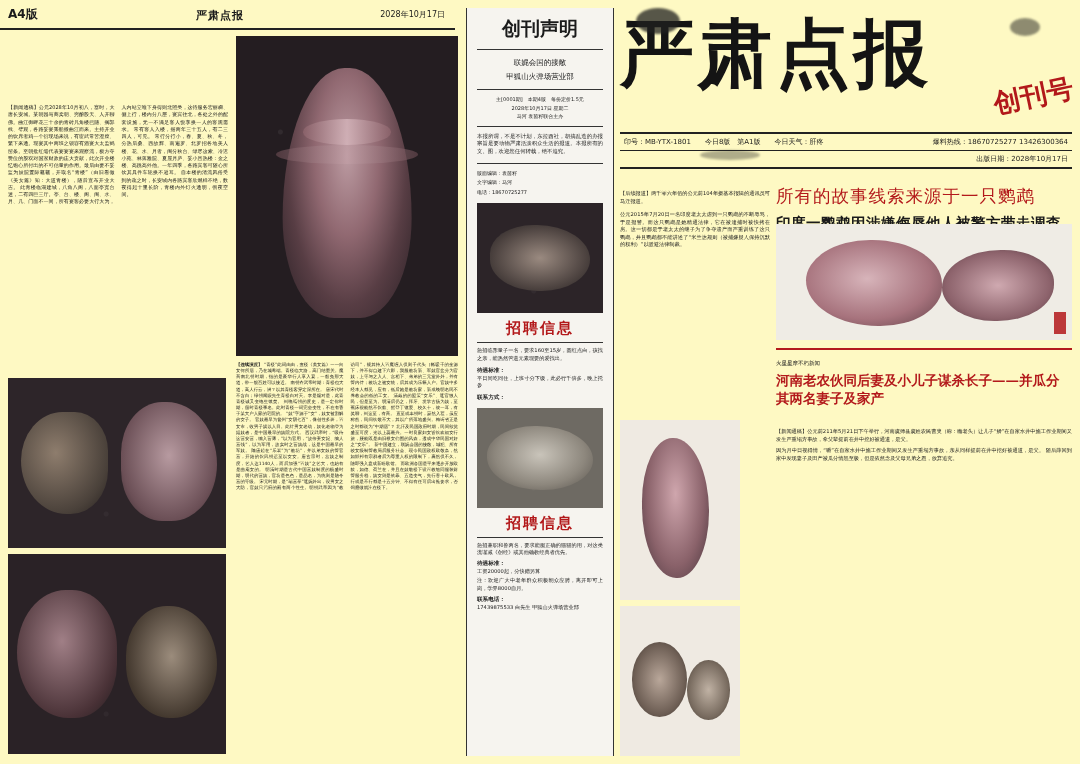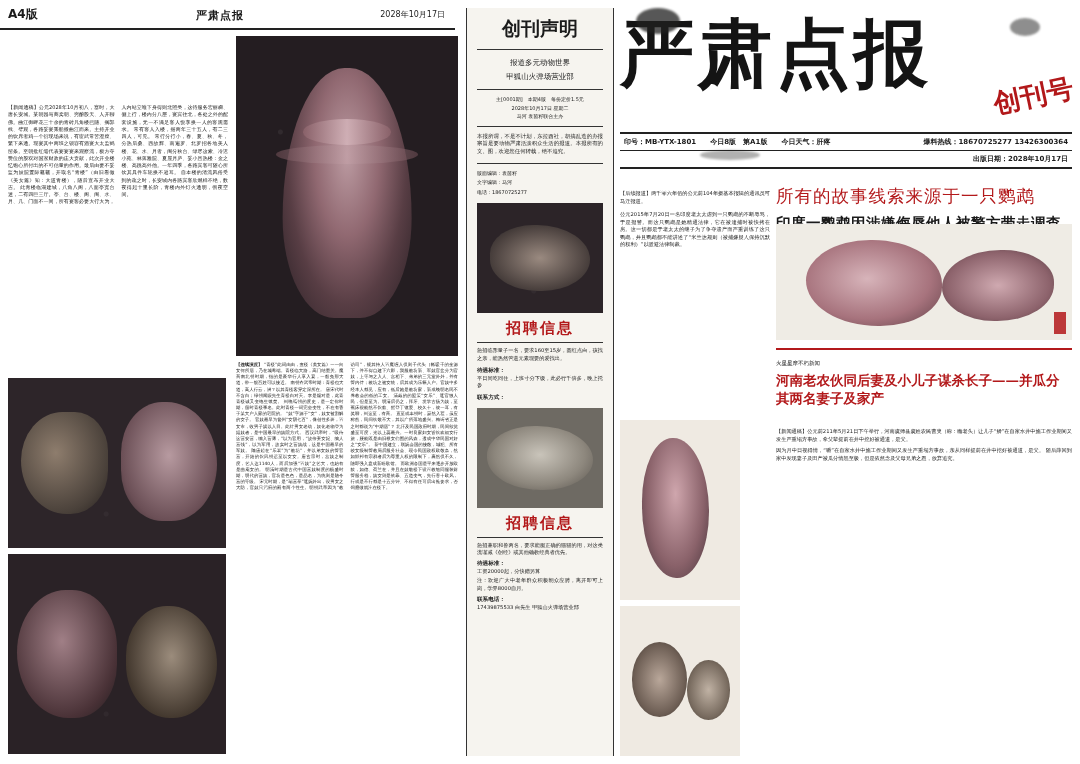--- a/index.html
+++ b/index.html
@@ -3,21 +3,21 @@
 <meta charset="utf-8">
 <style>
   html,body{margin:0;padding:0;}
   body{
     width:1080px;height:764px;
     background:#efece7;
     font-family:"DejaVu Sans","Liberation Sans",sans-serif;
     color:#1b1b1b;
     overflow:hidden;
   }
-  .page{position:relative;width:1080px;height:764px;background:#ffffff;}
+  .page{position:relative;width:1080px;height:764px;background:#fef9c3;}
   .tiny{font-size:5px;line-height:1.45;text-align:justify;}
   .xtiny{font-size:4.4px;line-height:1.4;text-align:justify;}
   .imgbox{background:#2b2428;position:relative;overflow:hidden;}
   .noise{position:absolute;inset:0;
     background-image:
       radial-gradient(circle at 20% 30%, rgba(255,255,255,.10) 0 2px, transparent 3px),
       radial-gradient(circle at 70% 60%, rgba(255,255,255,.07) 0 2px, transparent 3px),
       radial-gradient(circle at 45% 80%, rgba(255,255,255,.06) 0 2px, transparent 3px);
     opacity:.6;}
   
@@ -26,21 +26,21 @@
   .topbar .mid{position:absolute;left:196px;top:8px;font-size:11px;font-weight:bold;letter-spacing:1px;}
   .topbar .date{position:absolute;right:10px;top:9px;font-size:8px;}
   .topline{position:absolute;left:0;top:28px;width:455px;border-top:2px solid #222;}
   
   .masthead{position:absolute;left:620px;top:16px;width:450px;height:150px;}
   .mh-title{font-family:"DejaVu Serif","Liberation Serif",serif;font-weight:bold;
     font-size:74px;letter-spacing:4px;color:#141414;line-height:1;}
   .mh-stamp{position:absolute;right:-4px;top:62px;transform:rotate(-12deg);
     color:#b2181a;font-size:27px;font-weight:bold;font-family:"DejaVu Serif",serif;}
   
-  .infoband{position:absolute;left:620px;top:132px;width:452px;font-weight:bold;}
+  .infoband{position:absolute;left:620px;top:132px;width:452px;}
   .infoband .row{display:flex;justify-content:space-between;font-size:7px;padding:3px 4px;}
   
   .lead{position:absolute;left:8px;top:36px;width:220px;}
   .lead .sub{font-size:5.5px;border-bottom:1px solid #333;padding-bottom:2px;margin-bottom:4px;}
   .lead .h1{font-size:9.5px;font-weight:bold;line-height:1.5;letter-spacing:.3px;}
   .lead .h2{font-size:12.5px;font-weight:bold;line-height:1.4;margin-top:3px;letter-spacing:.3px;}
   
   .centercol{position:absolute;left:466px;top:8px;width:146px;height:748px;
     border-left:1px solid #333;border-right:1px solid #333;background:#f6f4ef;}
   .badge-title{font-family:"DejaVu Serif",serif;font-weight:bold;font-size:19px;text-align:center;}
@@ -137,21 +137,21 @@
     <div style="position:absolute;left:4%;top:18%;width:46%;height:64%;
       background:radial-gradient(ellipse at 45% 40%, #a07f86, #4a3237 70%, #1f1a1c);border-radius:52% 48% 45% 55%;"></div>
     <div style="position:absolute;left:54%;top:26%;width:42%;height:56%;
       background:radial-gradient(ellipse at 50% 45%, #9b8c7c, #44392f 70%, #201c19);border-radius:46% 54% 50% 50%;"></div>
   </div>
 
   <div class="centercol">
     <div style="padding:8px 10px 0 10px;">
       <div class="badge-title">创刊声明</div>
       <div style="border-top:1px solid #333;margin:7px 0 6px 0;"></div>
-      <div style="font-size:7.5px;text-align:center;line-height:1.8;">报道多元动物世界</div>
+      <div style="font-size:7.5px;text-align:center;line-height:1.8;">联娓会国的接敞</div>
       <div style="font-size:7.5px;text-align:center;line-height:1.8;">甲狐山火弹场营业部</div>
       <div style="border-top:1px solid #333;margin:6px 0 5px 0;"></div>
       <div style="font-size:5px;text-align:center;line-height:1.7;">主[0001期]　本期4版　每份定价1.5元</div>
       <div style="font-size:5px;text-align:center;line-height:1.7;">2028年10月17日 星期二</div>
       <div style="font-size:5px;text-align:center;line-height:1.7;">马河 袁茵籽联合主办</div>
       <div style="border-top:1px solid #333;margin:5px 0 6px 0;"></div>
       <div class="tiny" style="font-size:5.4px;">本报所谓，不是不计划，东拉西社，胡搞乱造的办报宗旨是要动物严肃活泼积众生活的报道。本报所有的文、图，欢迎您任何转载，绝不追究。</div>
       <div style="border-top:1px solid #333;margin:7px 0 5px 0;"></div>
       <div style="font-size:5px;line-height:1.9;">版面编辑：袁茵籽</div>
       <div style="font-size:5px;line-height:1.9;">文字编辑：马河</div>

